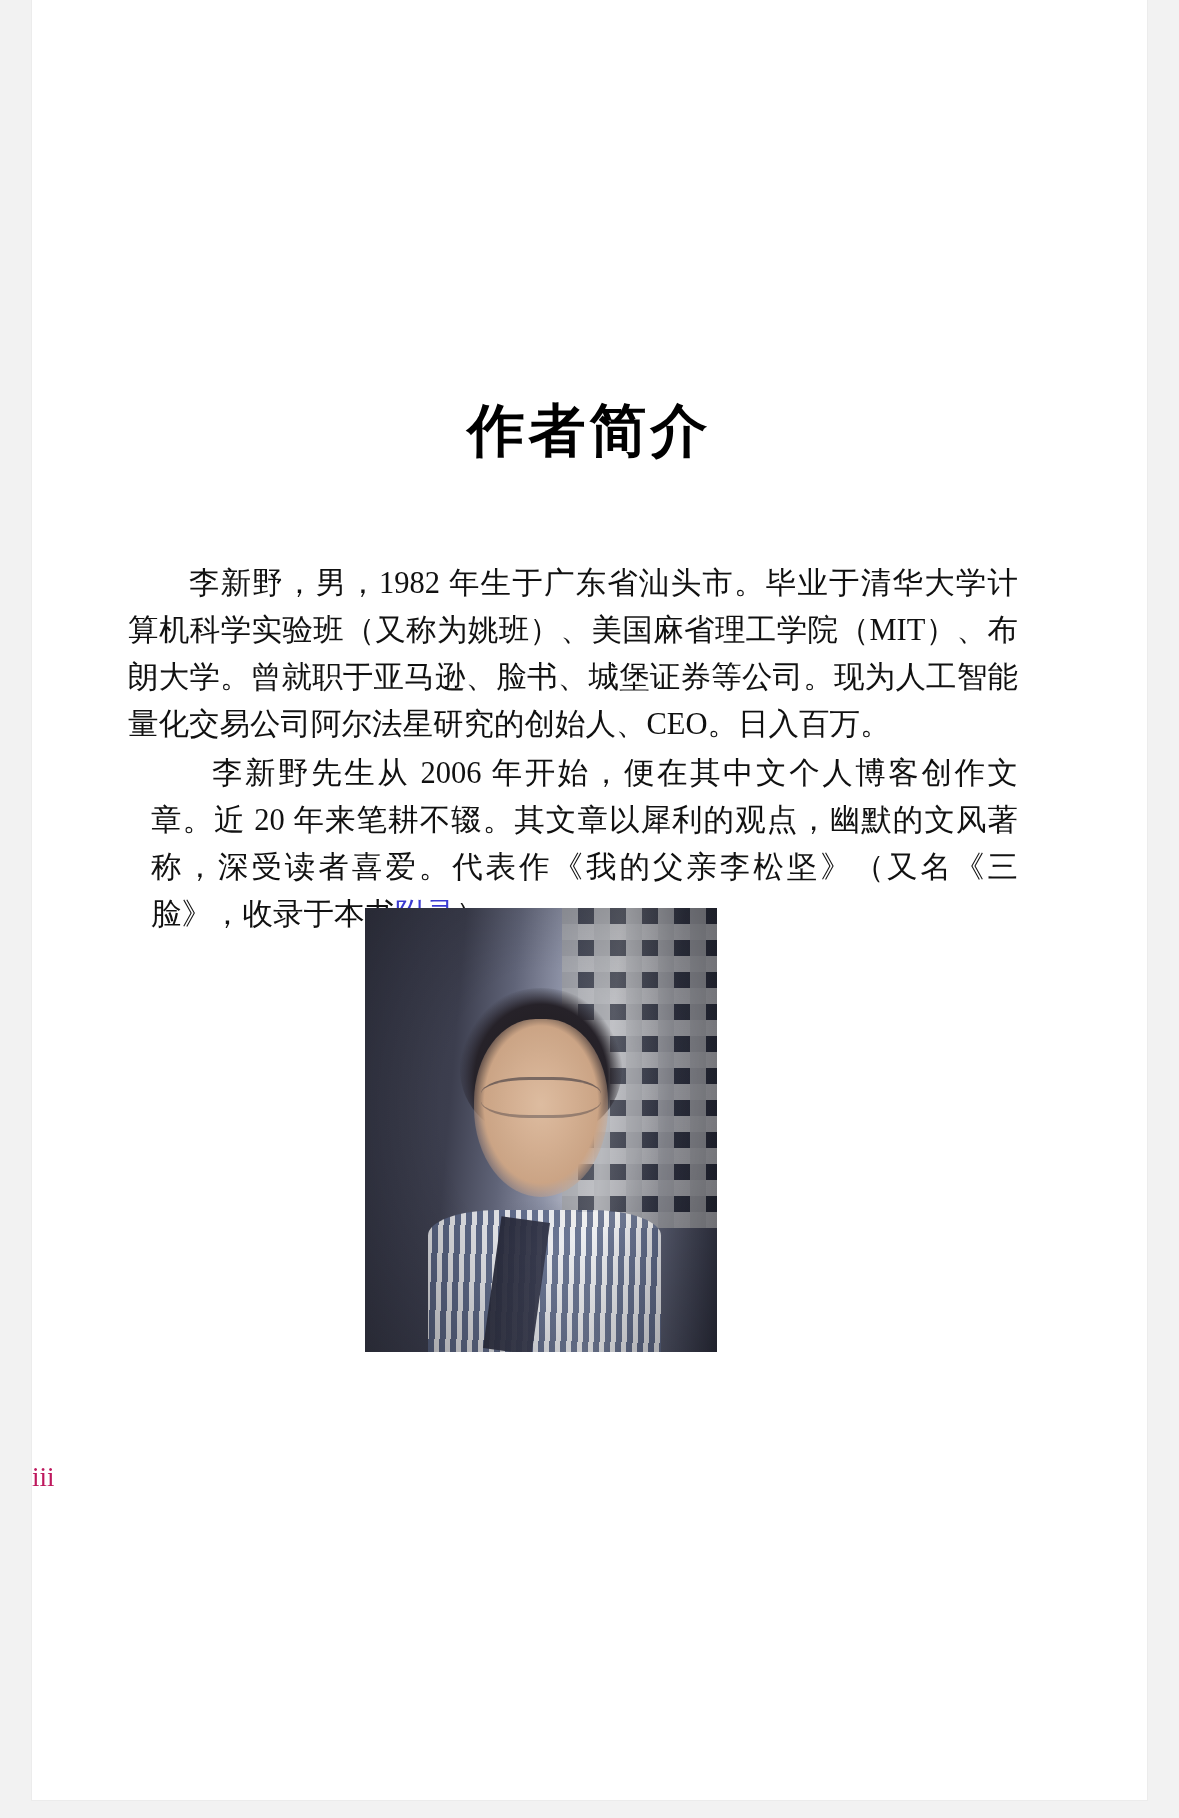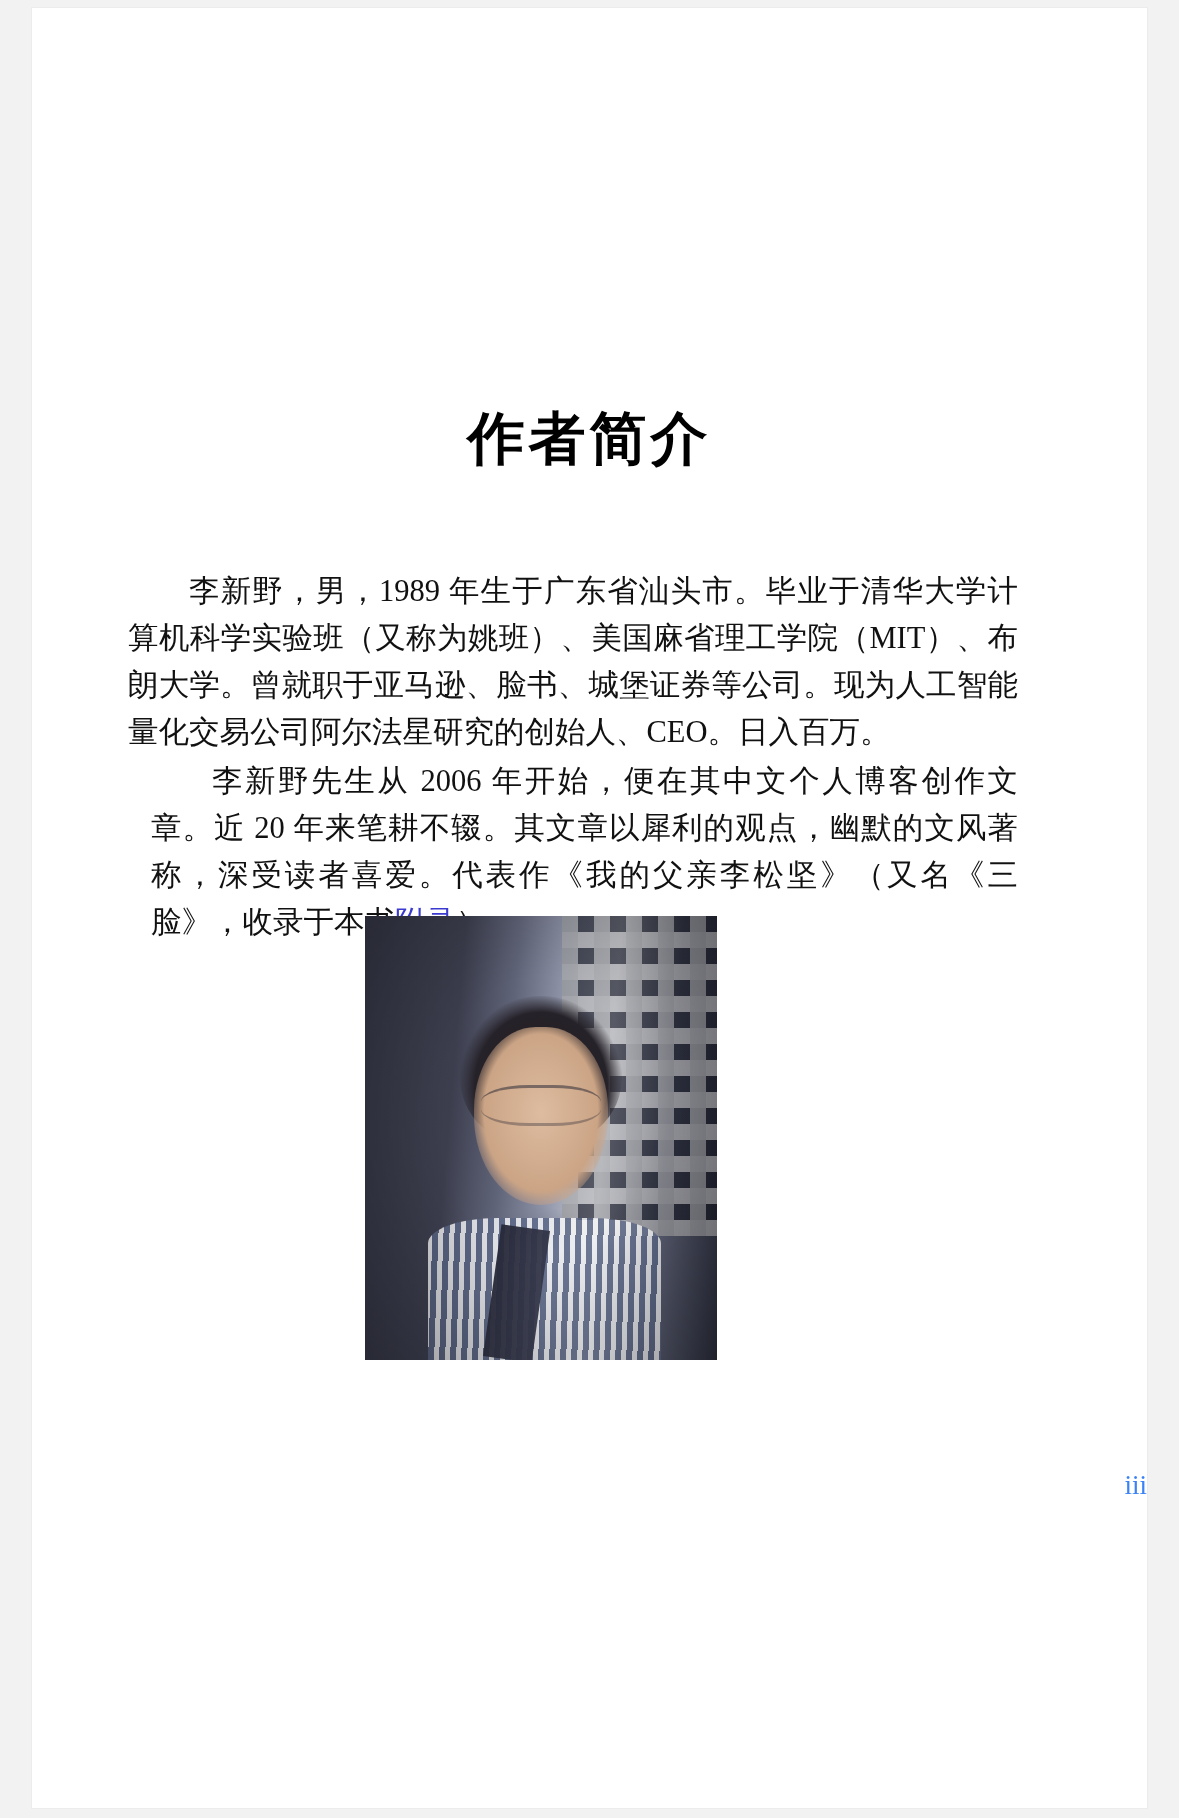--- a/index.html
+++ b/index.html
@@ -8,21 +8,21 @@
     background: #f2f2f2;
   }
   body {
     width: 1179px;
     height: 1818px;
     font-family: "Liberation Serif", "DejaVu Serif", serif;
   }
   .page {
     position: absolute;
     left: 32px;
-    top: 8px;
+    top: 0;
     width: 1115px;
     height: 1800px;
     background: #ffffff;
     box-shadow: 0 0 0 1px #ececec;
     overflow: hidden;
   }
   .content {
     position: absolute;
     left: 0;
     top: 0;
@@ -144,35 +144,35 @@
   .photo-vignette {
     position: absolute;
     inset: 0;
     background: radial-gradient(ellipse at 50% 45%, rgba(0,0,0,0) 40%, rgba(0,0,0,0.28) 100%);
   }
   .folio {
     position: absolute;
     left: 0;
     top: 1462px;
     width: 1115px;
-    text-align: right;
+    text-align: left;
     font-size: 27px;
-    color: #3b82f6;
+    color: #be185d;
   }
 </style>
 </head>
 <body>
 
 <div class="page">
   <div class="content">
 
     <h1 class="doc-title">作者简介</h1>
 
     <div class="body-text">
-      <p class="para">李新野，男，1989 年生于广东省汕头市。毕业于清华大学计算机科学实验班（又称为姚班）、美国麻省理工学院（MIT）、布朗大学。曾就职于亚马逊、脸书、城堡证券等公司。现为人工智能量化交易公司阿尔法星研究的创始人、CEO。日入百万。</p>
+      <p class="para">李新野，男，1982 年生于广东省汕头市。毕业于清华大学计算机科学实验班（又称为姚班）、美国麻省理工学院（MIT）、布朗大学。曾就职于亚马逊、脸书、城堡证券等公司。现为人工智能量化交易公司阿尔法星研究的创始人、CEO。日入百万。</p>
       <p class="para"><span>李新野先生从 2006 年开始，便在其中文个人博客创作文章。近 20 年来笔耕不辍。其文章以犀利的观点，幽默的文风著称，深受读者喜爱。代表作《我的父亲李松坚》（又名《三脸》，收录于本书</span><a class="link" href="#">附录</a><span>）。</span></p>
     </div>
 
     <div class="photo-frame">
       <div class="photo">
         <div class="photo-checks"></div>
         <div class="photo-hair"></div>
         <div class="photo-face"></div>
         <div class="photo-glasses"></div>
         <div class="photo-shirt"></div>

